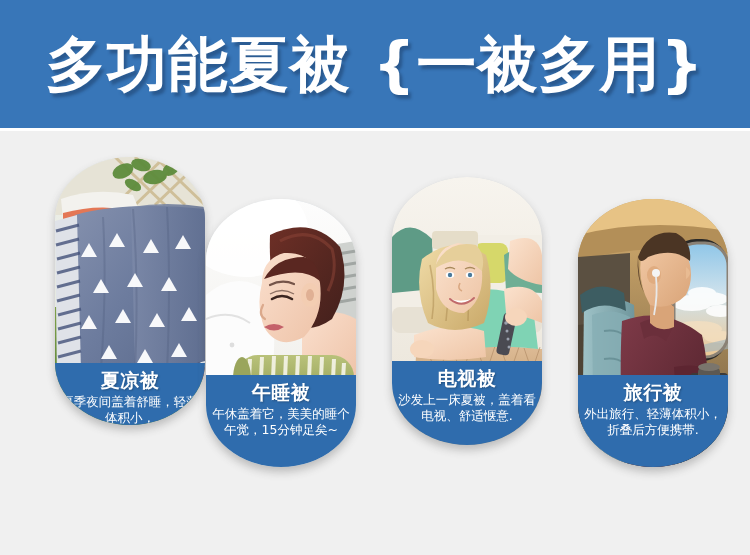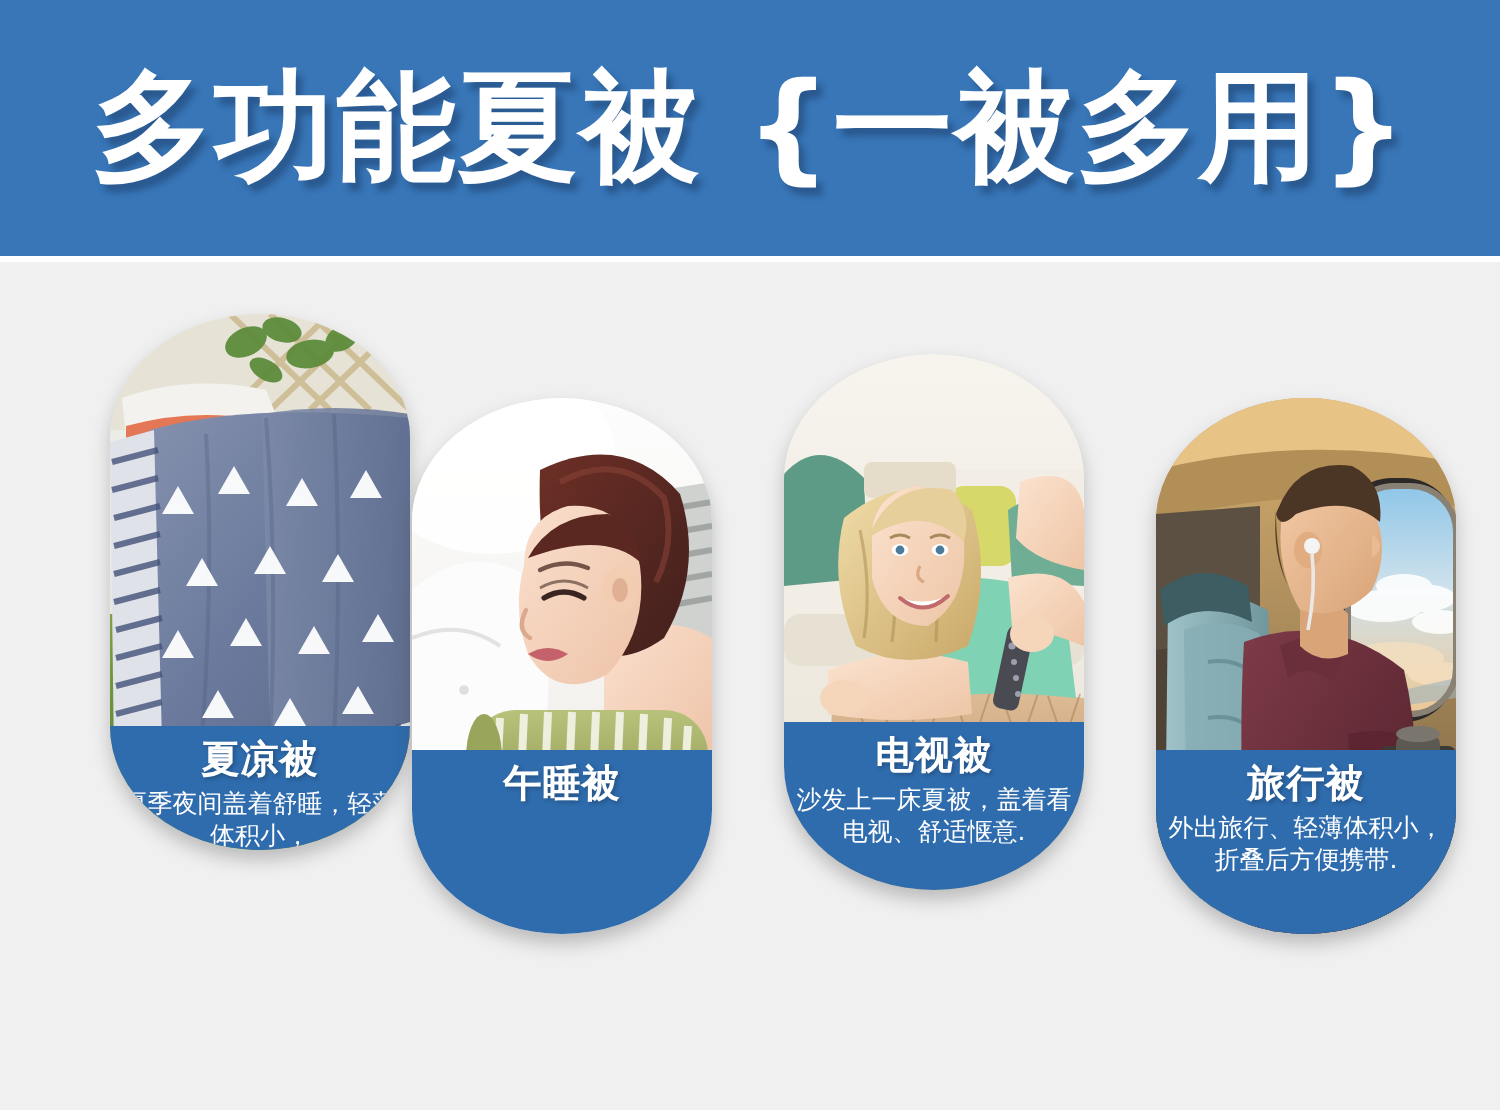--- a/index.html
+++ b/index.html
@@ -338,20 +338,21 @@
               <path d="M138 164 L136 196"></path>
           </g>
           <ellipse cx="36" cy="180" rx="9" ry="22" fill="#9aa55c"></ellipse>
           <rect x="108" y="182" width="20" height="9" rx="1.5" fill="#f0efe6"></rect>
 
           <ellipse cx="88" cy="208" rx="60" ry="7" fill="#000000" opacity="0.10"></ellipse>
         </svg>
       </div>
       <div class="overlay ov-2">
         <div class="ov-title">午睡被</div>
+        <div class="ov-desc">午休盖着它，美美的睡个午觉，15分钟足矣~</div>
       </div>
     </div>
 
     <div class="card card-4">
       <div class="photo">
         <svg width="150" height="268" viewBox="0 0 150 268" xmlns="http://www.w3.org/2000/svg">
           <defs>
             <linearGradient id="c4cabin" x1="0" y1="0" x2="0" y2="1">
               <stop offset="0" stop-color="#d8b070"></stop>
                 <stop offset="1" stop-color="#6d5a3e"></stop>

